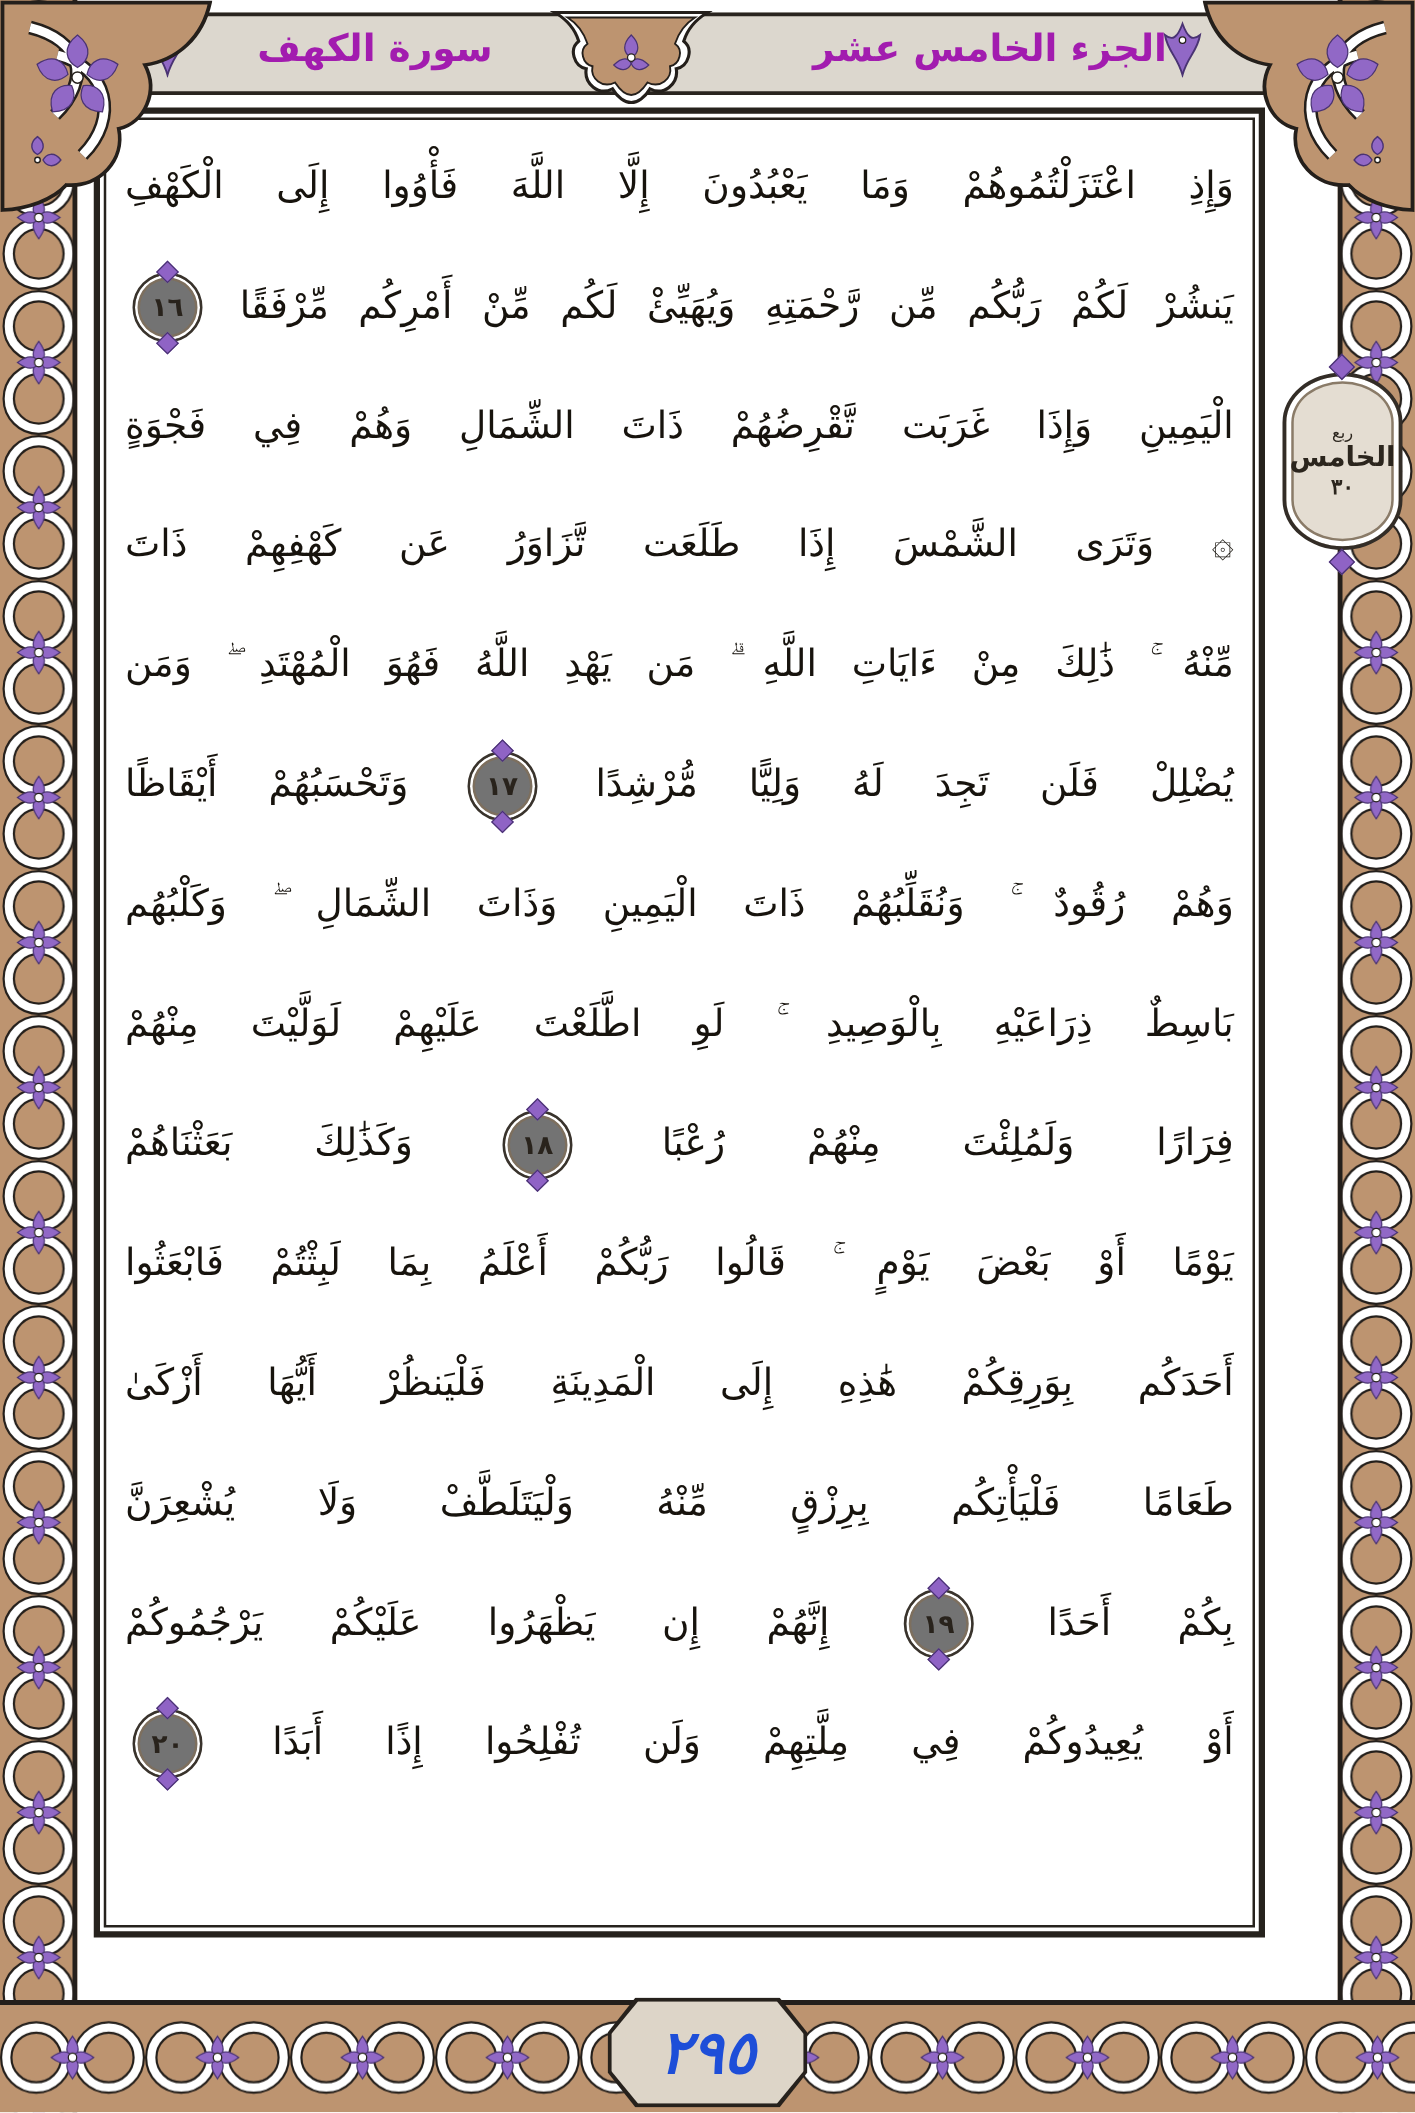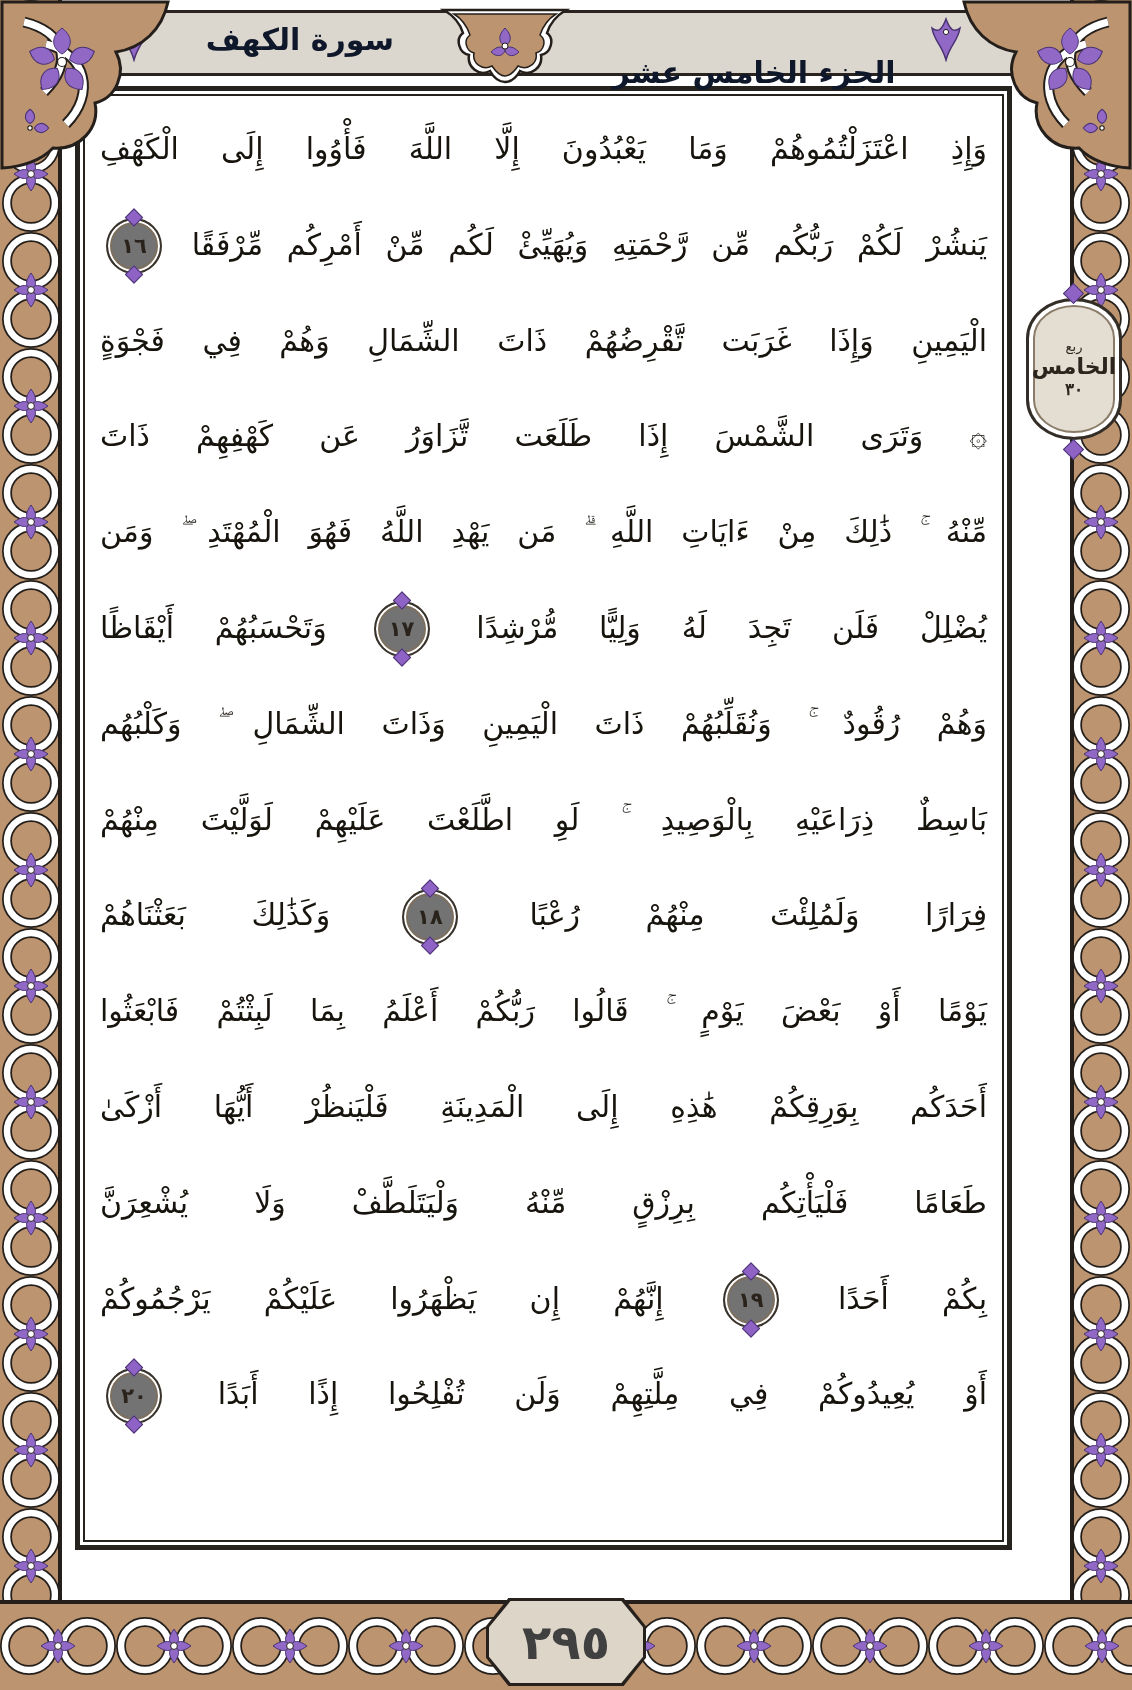--- a/index.html
+++ b/index.html
@@ -10,23 +10,23 @@
   .strip{position:absolute;display:block;}
   .strip-left{left:0;top:0;}
   .strip-right{right:0;top:0;}
   .strip-bottom{left:0;top:1600px;}
 
   
   .header-band{position:absolute;left:62px;top:10px;width:1008px;height:66px;
     background:#dcd7ce;border-top:3px solid #29241f;border-bottom:3px solid #29241f;
     box-sizing:border-box;z-index:2;}
   .header-title{position:absolute;top:20px;height:40px;line-height:40px;
-    font-size:30px;font-weight:bold;color:#0f172a;direction:rtl;text-align:center;z-index:3;}
+    font-size:30px;font-weight:bold;color:#a21caf;direction:rtl;text-align:center;z-index:3;}
   .surah-title{left:150px;width:300px;}
-  .juz-title{left:594px;width:320px;margin-top:33px;}
+  .juz-title{left:632px;width:320px;}
   .ornament{position:absolute;z-index:4;}
   .corner{position:absolute;z-index:5;}
   .corner-tr{transform:scaleX(-1);}
 
   
   .frame{position:absolute;left:75px;top:86px;width:937px;height:1464px;
     border:5px solid #26221d;box-sizing:border-box;background:#fff;z-index:1;}
   .frame-inner{position:absolute;left:3px;top:3px;right:3px;bottom:3px;
     border:2px solid #26221d;}
 
@@ -62,21 +62,21 @@
   .diamond-top{left:1066px;top:286px;}
   .diamond-bottom{left:1066px;top:442px;}
 
   
   .pagenum-outer{position:absolute;left:486px;top:1598px;width:160px;height:88px;
     background:#26211c;z-index:6;
     clip-path:polygon(14% 0,86% 0,100% 32%,100% 68%,86% 100%,14% 100%,0 68%,0 32%);}
   .pagenum-inner{position:absolute;left:3px;top:3px;right:3px;bottom:3px;
     background:#ddd5c8;display:flex;align-items:center;justify-content:center;
     clip-path:polygon(14% 0,86% 0,100% 32%,100% 68%,86% 100%,14% 100%,0 68%,0 32%);
-    font-size:48px;font-weight:bold;color:#404040;}
+    font-size:48px;font-weight:bold;color:#1d4ed8;font-style:italic;}
 </style>
 </head>
 <body>
 
 <div class="page">
 
   <svg class="strip strip-left" width="62" height="1690">
     <defs>
       <pattern id="pv-l" width="62" height="116" patternUnits="userSpaceOnUse">
         <rect width="62" height="116" fill="#bd9470"></rect>

